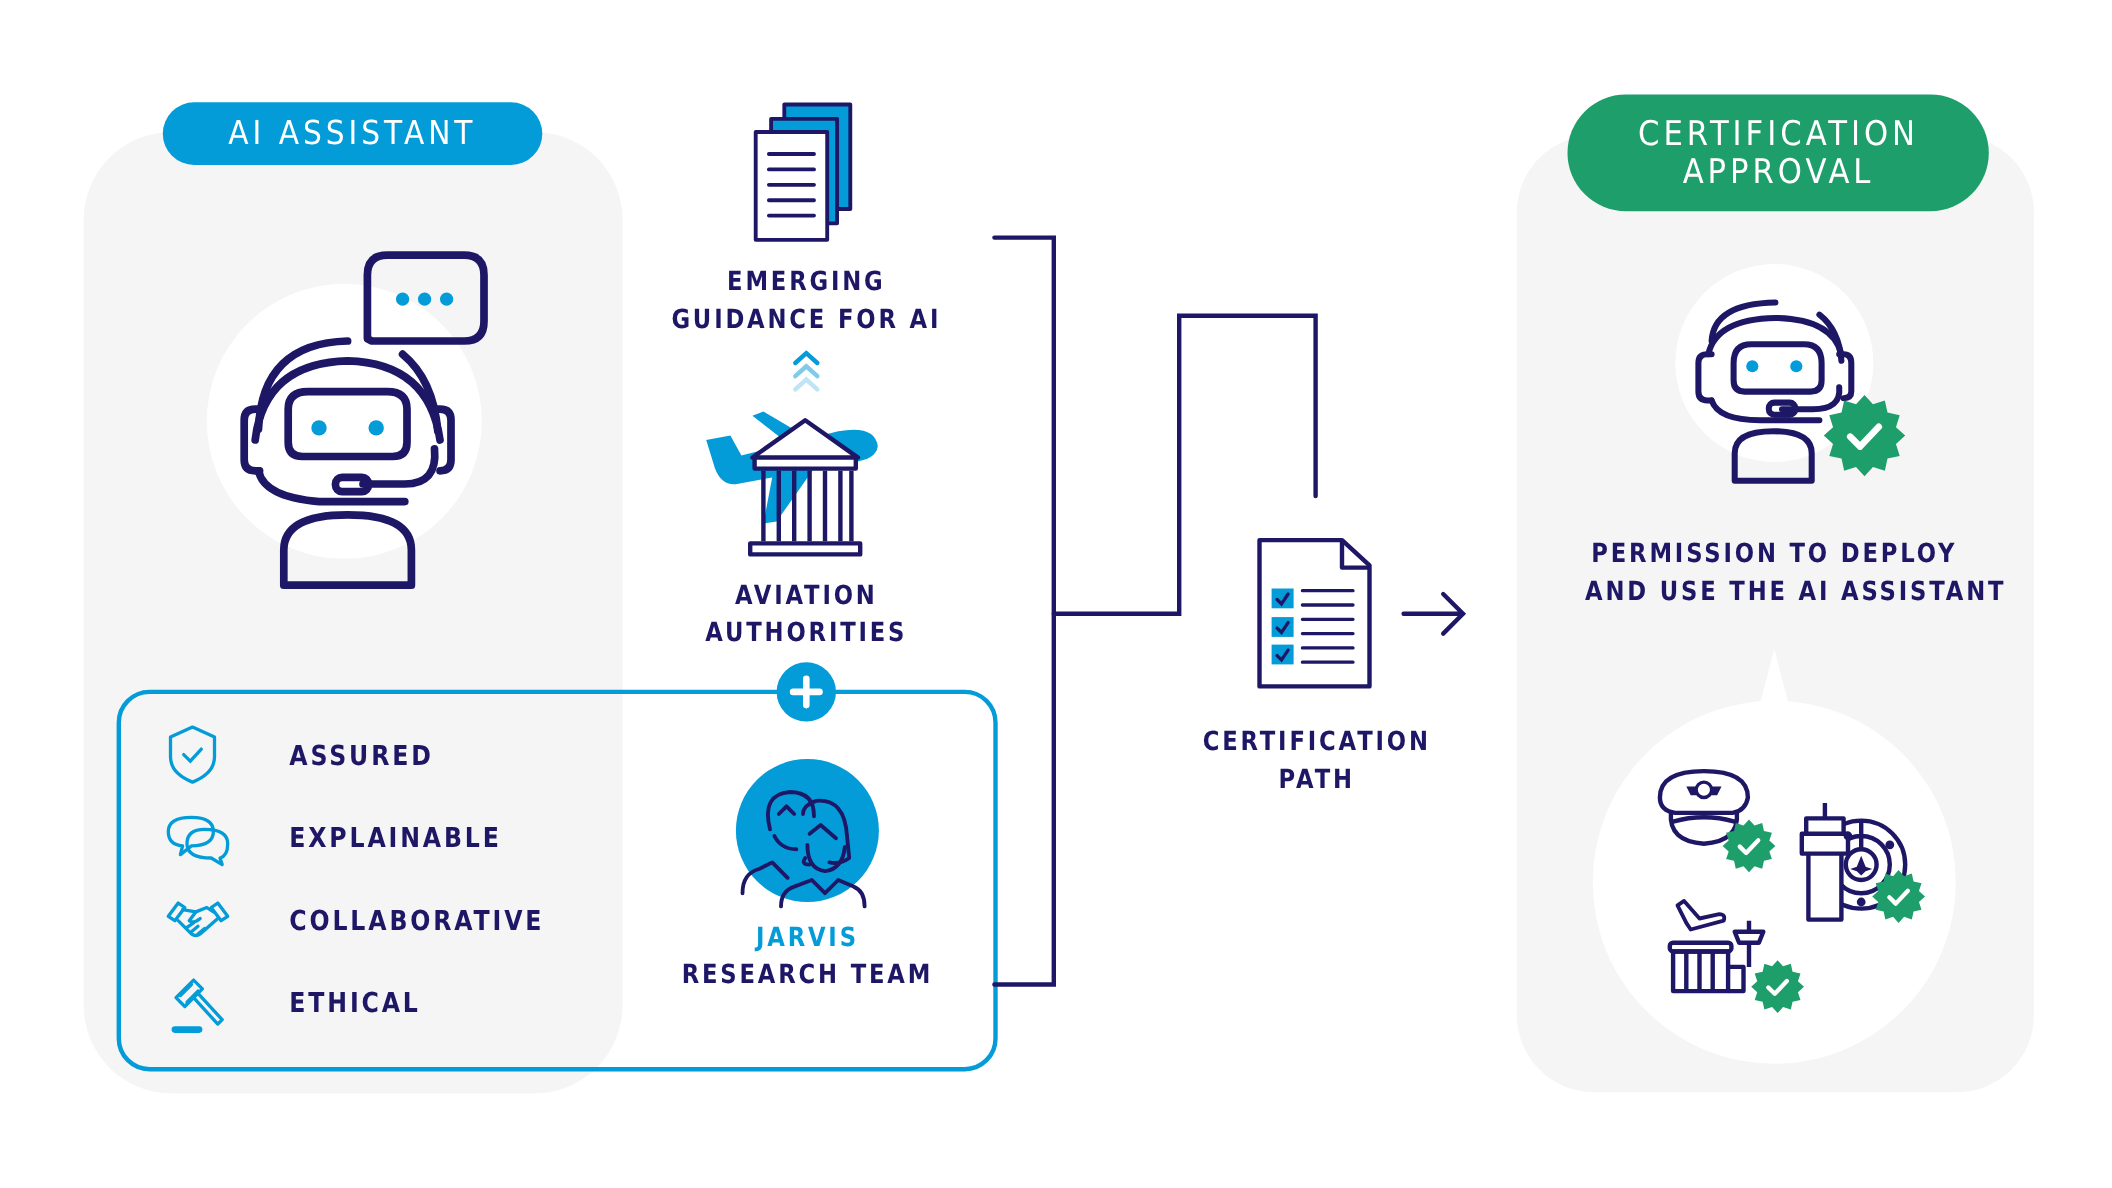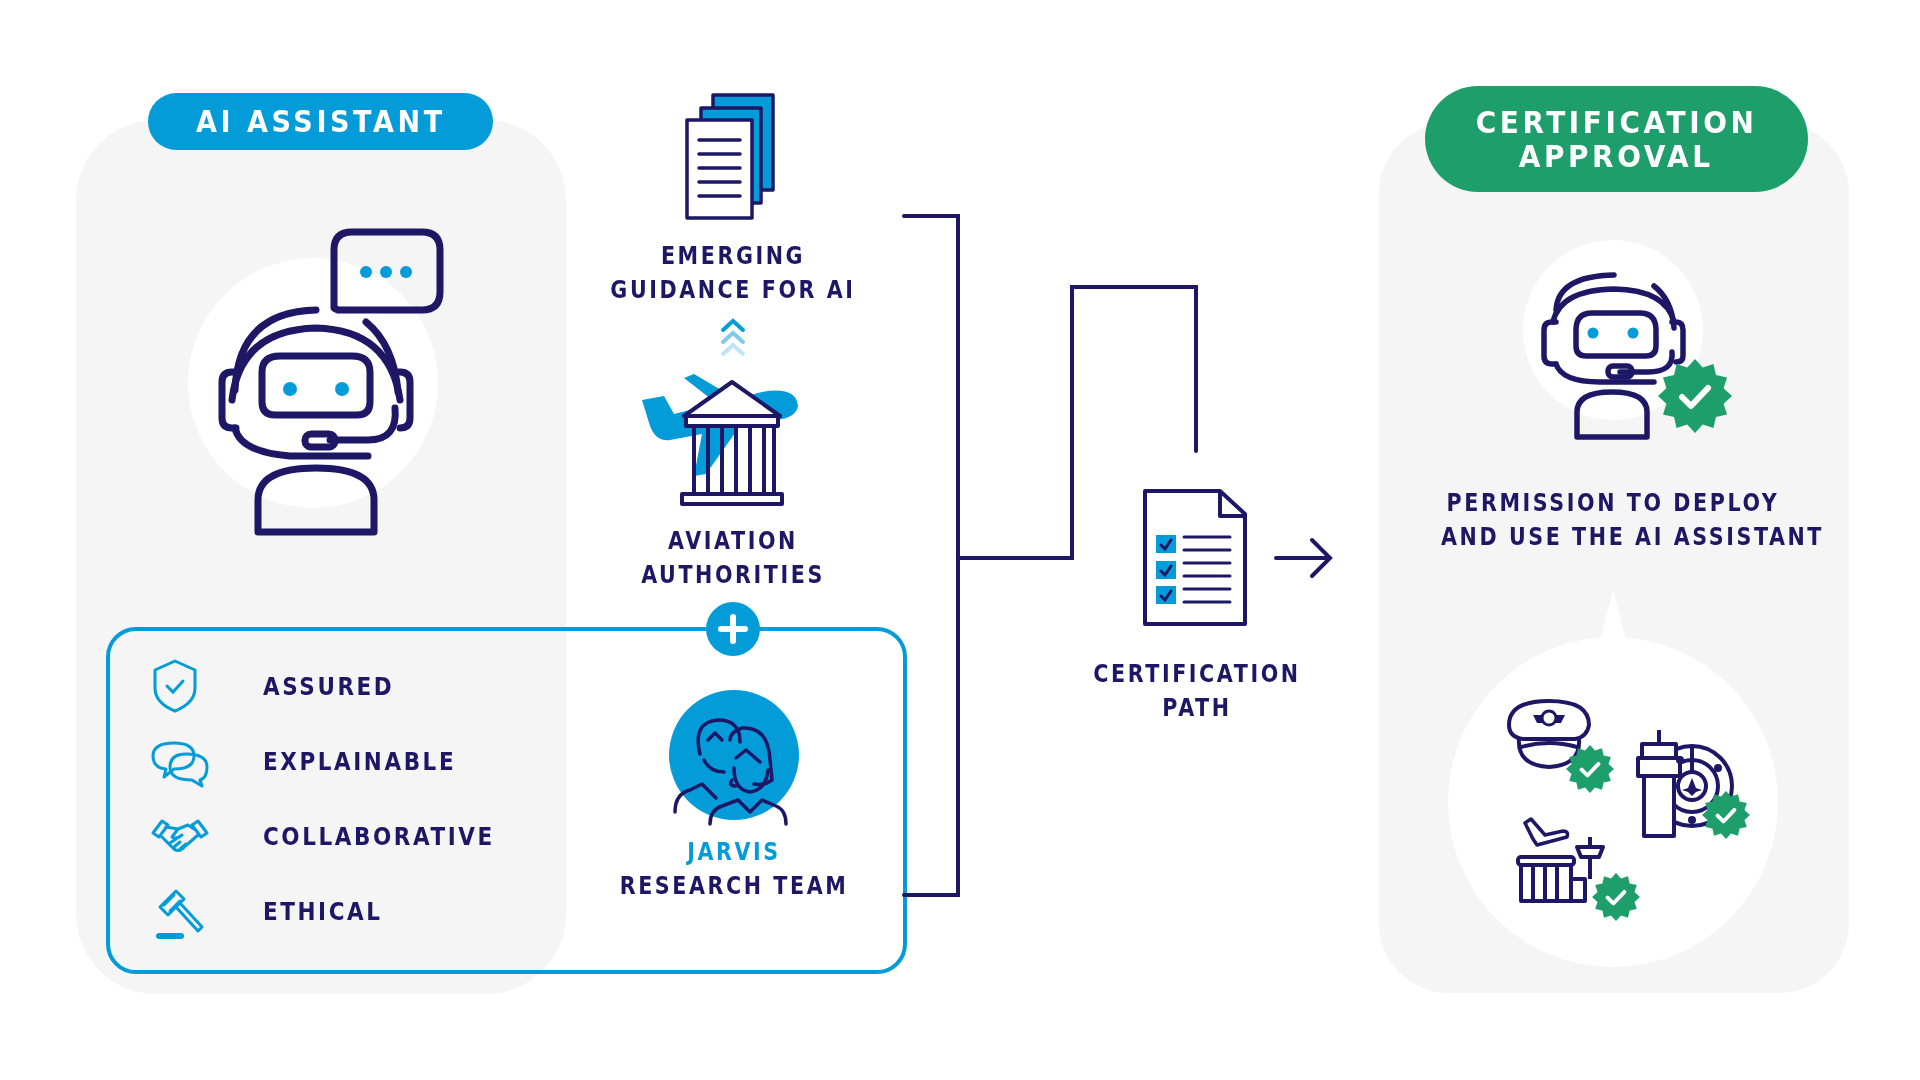--- a/index.html
+++ b/index.html
@@ -1,19 +1,19 @@
 <!DOCTYPE html>
 <html><head>
 <meta charset="utf-8">
 <style>
   html,body{margin:0;padding:0;background:#ffffff;}
   body{width:1920px;height:1080px;position:relative;overflow:hidden;font-family:"DejaVu Sans Condensed","DejaVu Sans",sans-serif;}
   .abs{position:absolute;}
   .panel{position:absolute;background:#f5f5f5;border-radius:70px;}
-  .pill{position:absolute;color:#fff;text-align:center;font-weight:bold;letter-spacing:4px;border-radius:60px;display:flex;align-items:center;justify-content:center;flex-direction:column;font-family:"DejaVu Sans",sans-serif;}
+  .pill{position:absolute;color:#fff;text-align:center;font-weight:normal;letter-spacing:4px;border-radius:60px;display:flex;align-items:center;justify-content:center;flex-direction:column;font-family:"DejaVu Sans",sans-serif;}
   .lbl{position:absolute;color:#1d1766;font-weight:bold;font-size:24px;letter-spacing:3px;text-align:center;line-height:34px;font-family:"DejaVu Sans",sans-serif;transform:scaleX(0.86);transform-origin:center top;white-space:nowrap;}
   .blue{color:#039cd8;}
   .trait{position:absolute;color:#1d1766;font-weight:bold;font-size:25px;letter-spacing:3px;font-family:"DejaVu Sans",sans-serif;transform:scaleX(0.86);transform-origin:left center;white-space:nowrap;}
   svg{position:absolute;overflow:visible;}
 </style>
 </head>
 <body>
 
 <div class="panel" style="left:76px;top:120px;width:490px;height:874px;border-radius:80px;"></div>
 

